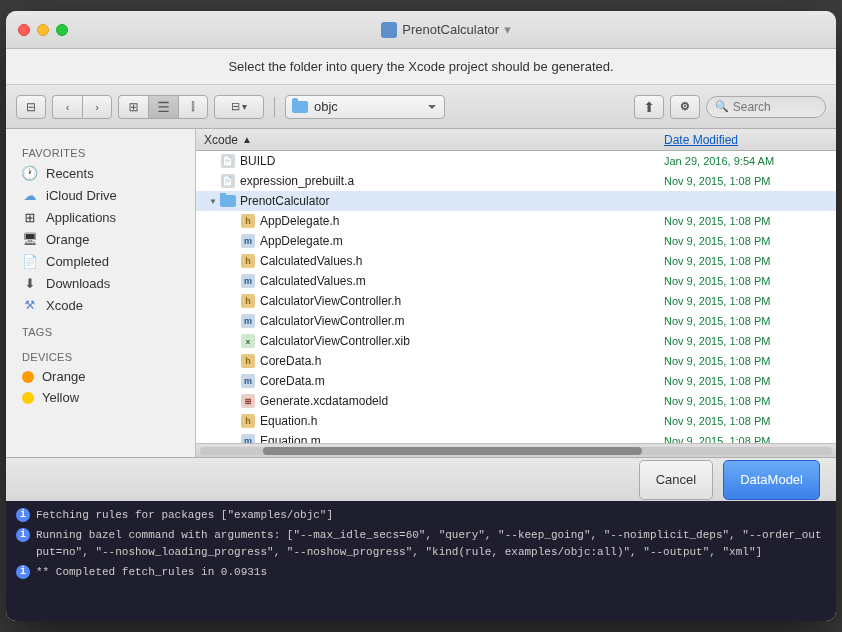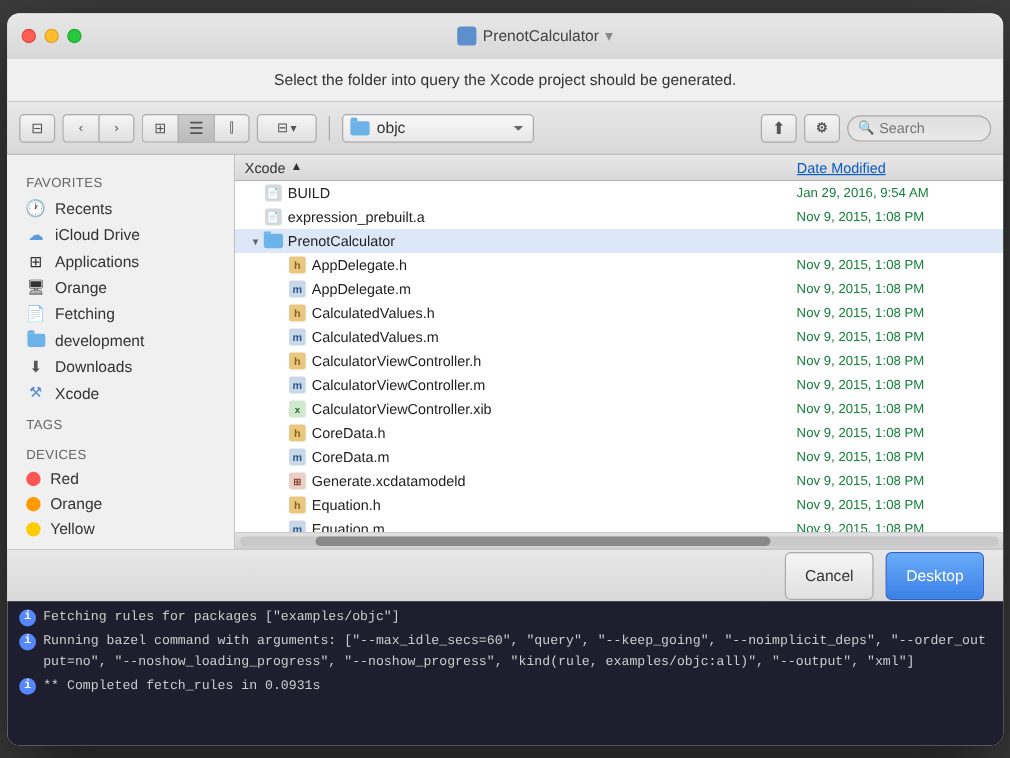--- a/index.html
+++ b/index.html
@@ -542,44 +542,34 @@
       <div class="sidebar-item">
         <div class="sidebar-icon" style="font-size:13px;">⊞</div>
         <span>Applications</span>
       </div>
       <div class="sidebar-item">
         <div class="sidebar-icon" style="font-size:12px;">🖥</div>
         <span>Orange</span>
       </div>
       <div class="sidebar-item">
         <div class="sidebar-icon" style="font-size:13px;">📄</div>
-        <span>Fetching</span>
-      </div>
-      <div class="sidebar-item">
-        <div class="sidebar-icon">
-          <div class="icon-folder" style="width:15px; height:11px;"></div>
-        </div>
-        <span>development</span>
+        <span>Completed</span>
       </div>
       <div class="sidebar-item">
         <div class="sidebar-icon" style="font-size:13px; color:#555;">⬇</div>
         <span>Downloads</span>
       </div>
       <div class="sidebar-item">
         <div class="sidebar-icon" style="font-size:12px; color:#5588cc;">⚒</div>
         <span>Xcode</span>
       </div>
 
       <div class="sidebar-section-label">Tags</div>
 
       <div class="sidebar-section-label">Devices</div>
-      <div class="sidebar-item">
-        <div class="tag-dot" style="background:#ff5555;"></div>
-        <span>Red</span>
-      </div>
       <div class="sidebar-item">
         <div class="tag-dot" style="background:#ff9900;"></div>
         <span>Orange</span>
       </div>
       <div class="sidebar-item">
         <div class="tag-dot" style="background:#ffcc00;"></div>
         <span>Yellow</span>
       </div>
     </div>
 
@@ -765,21 +755,21 @@
       <div class="file-list-footer">
         <div class="scroll-bar-horiz">
           <div class="scroll-thumb-horiz"></div>
         </div>
       </div>
     </div>
   </div>
 
   <div class="dialog-footer">
     <button class="btn-cancel">Cancel</button>
-    <button class="btn-generate">Desktop</button>
+    <button class="btn-generate">DataModel</button>
   </div>
 
   <div class="terminal" id="terminal-panel">
   <div class="terminal-line">
       <div class="term-icon info">i</div>
       <div class="term-text">Fetching rules for packages ["examples/objc"]</div>
     </div>
       <div class="terminal-line">
       <div class="term-icon info">i</div>
       <div class="term-text">Running bazel command with arguments: ["--max_idle_secs=60", "query", "--keep_going", "--noimplicit_deps", "--order_output=no", "--noshow_loading_progress", "--noshow_progress", "kind(rule, examples/objc:all)", "--output", "xml"]</div>

